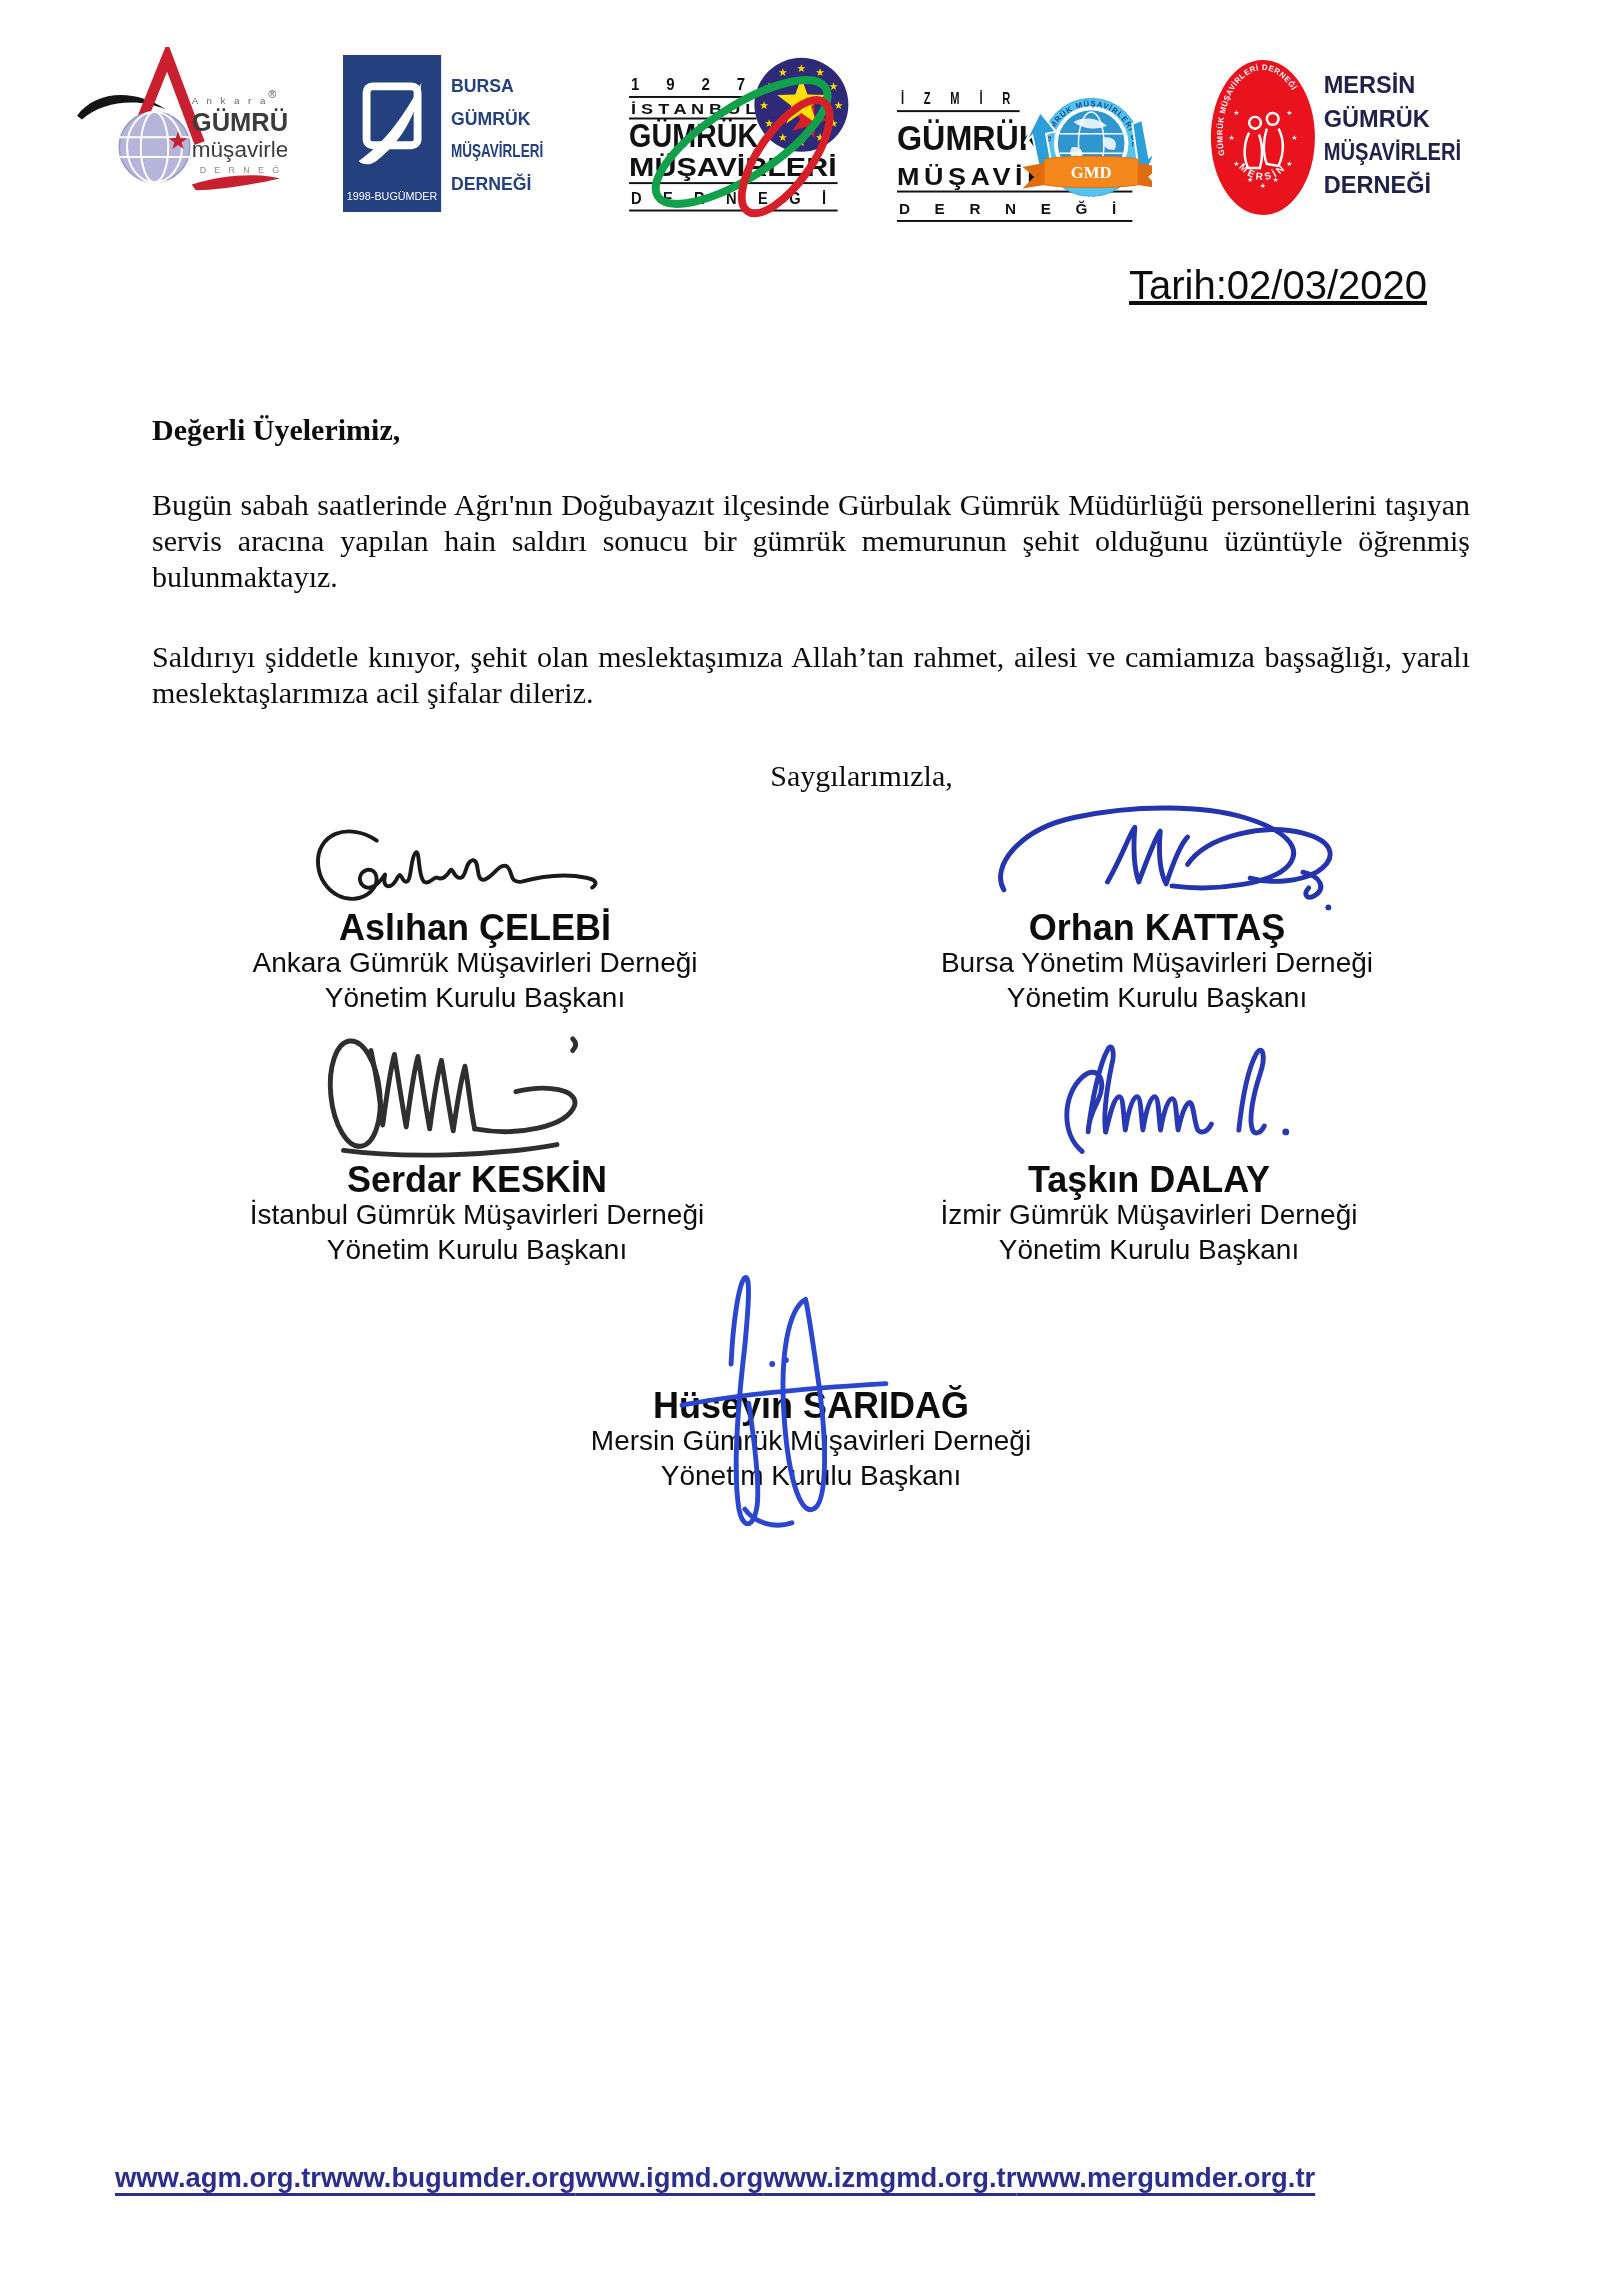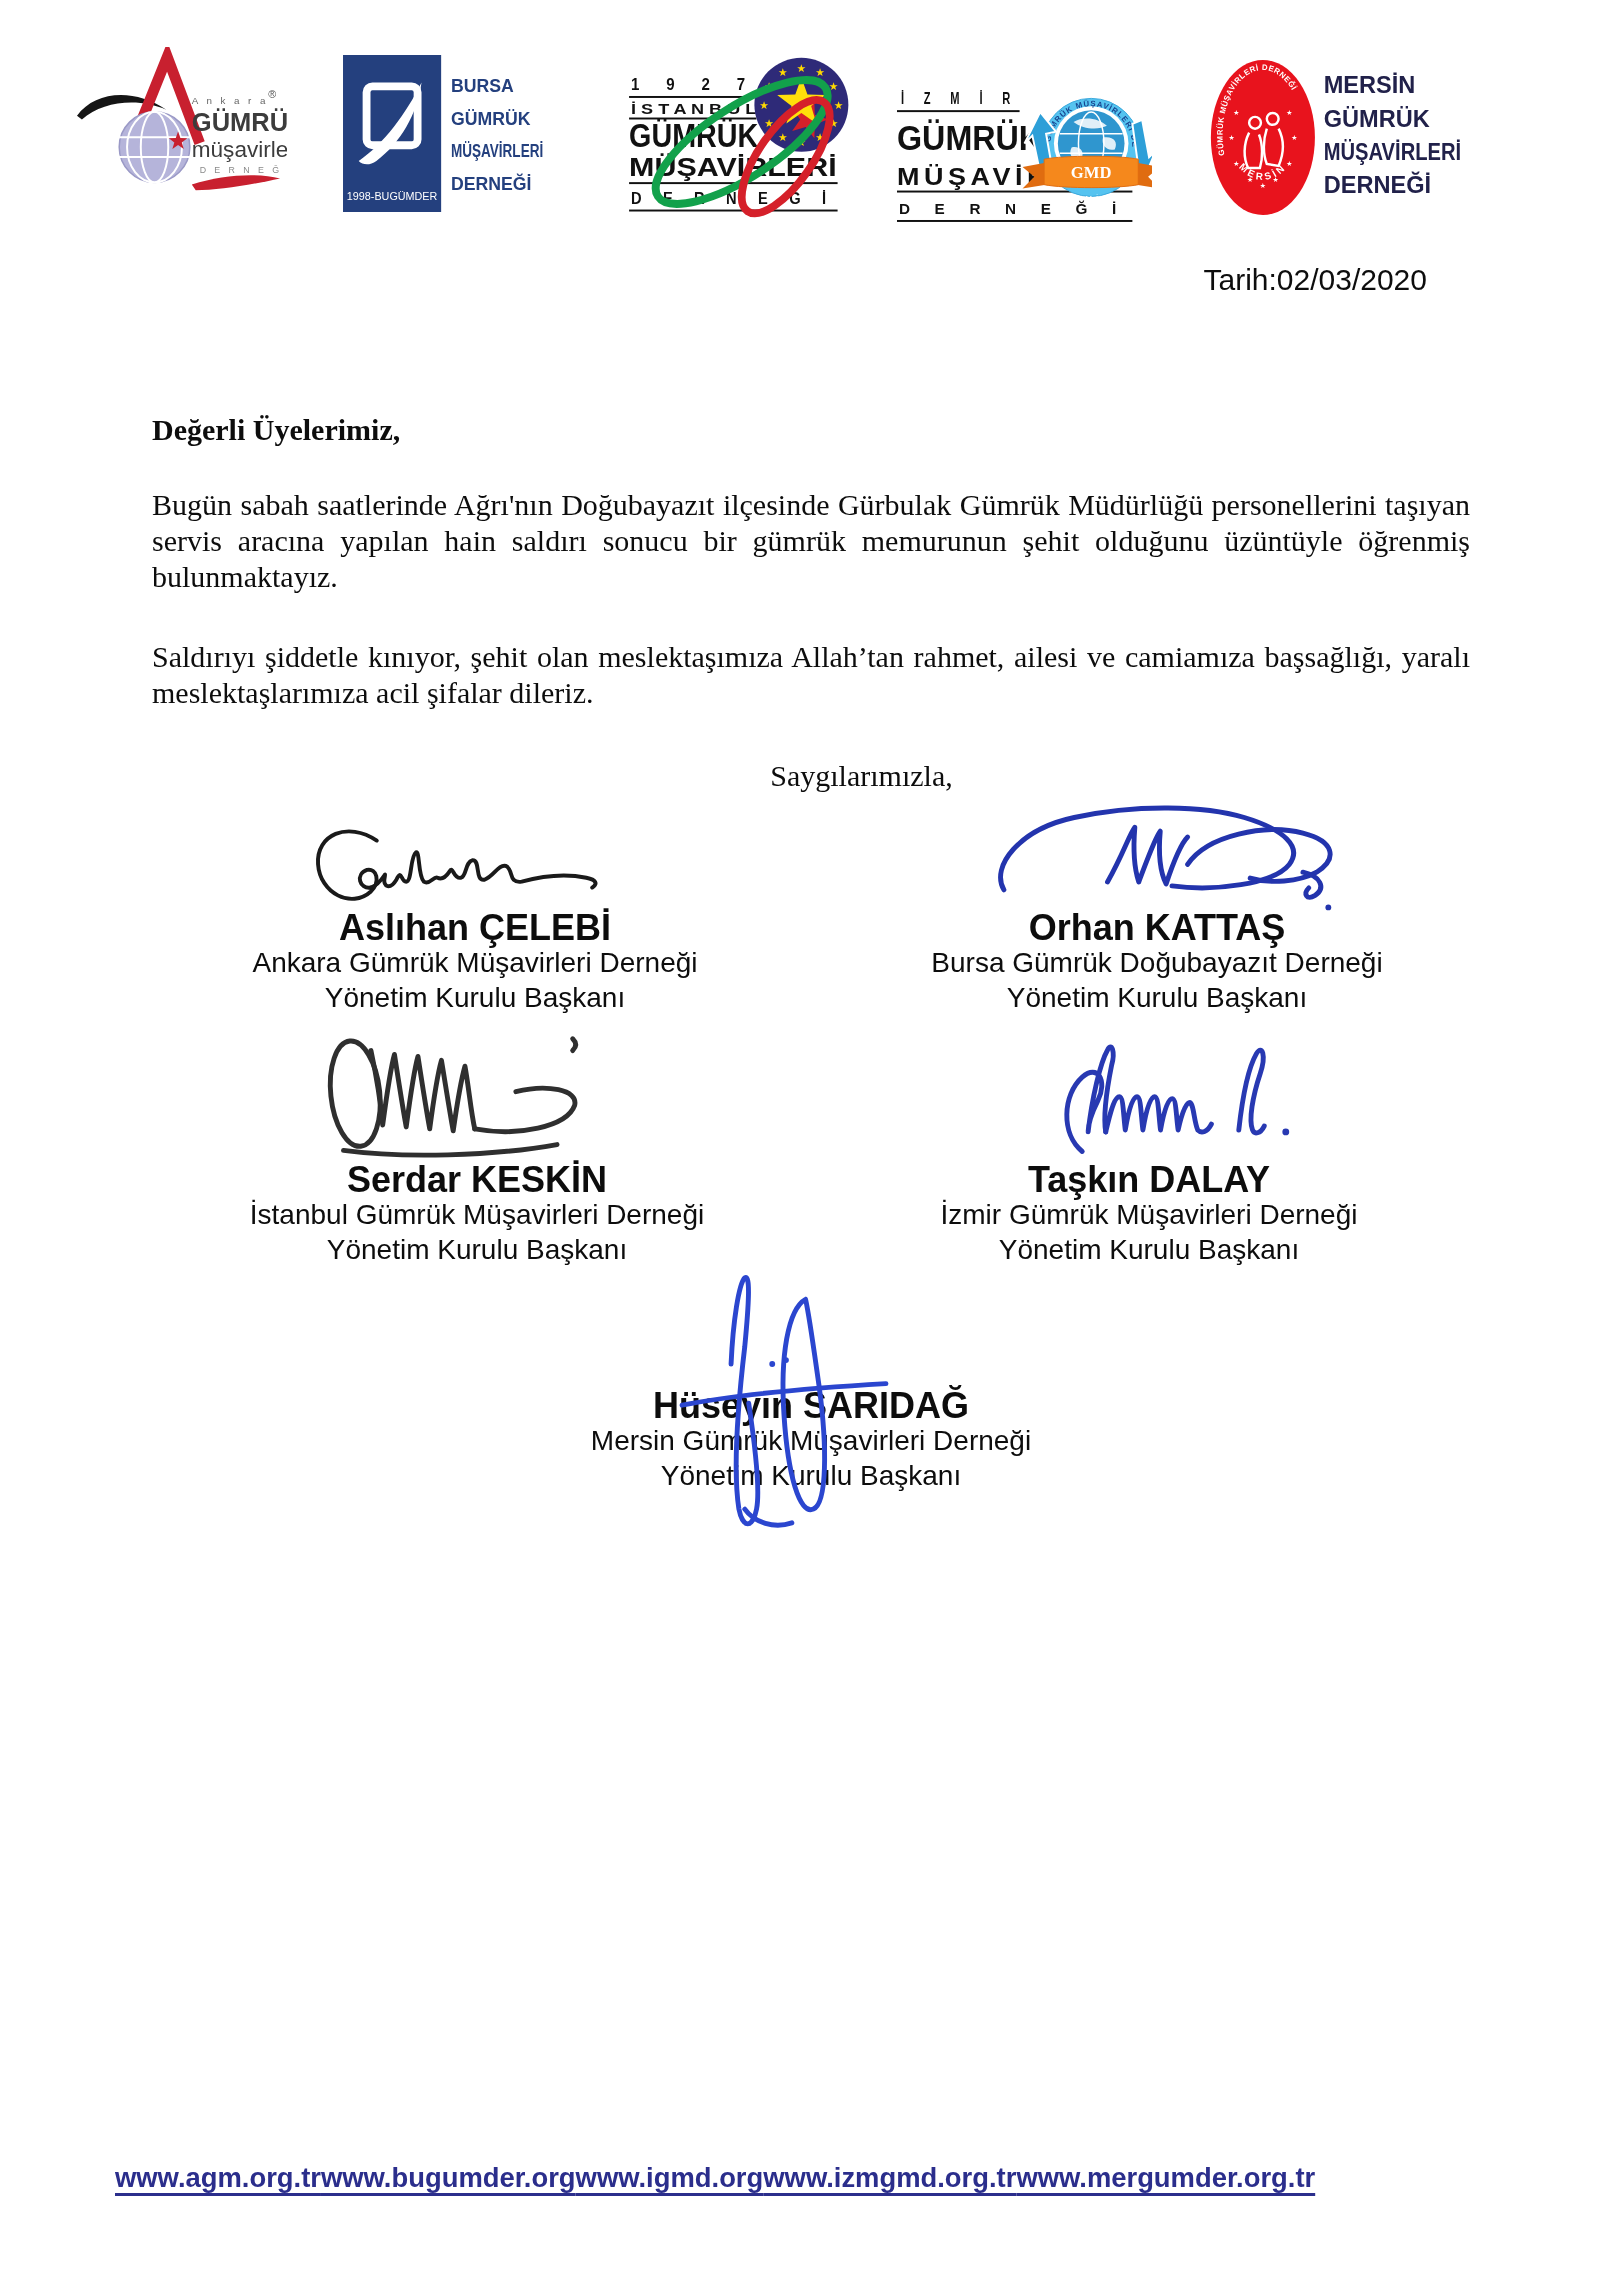--- a/index.html
+++ b/index.html
@@ -1,19 +1,19 @@
 <!DOCTYPE html>
 <html><head>
 <meta charset="utf-8">
 <style>
   html,body{margin:0;padding:0;background:#888;}
   .page{position:relative;width:1621px;height:2293px;background:#ffffff;margin:0 auto;
         font-family:"Liberation Sans",sans-serif;color:#111;overflow:hidden;}
   .logo{position:absolute;}
-  .date{position:absolute;right:194px;top:263px;font-size:30px;color:#0d0d0d;}
+  .date{position:absolute;right:194px;top:263px;font-size:40px;color:#0d0d0d;text-decoration:underline;}
   .letter{position:absolute;left:152px;top:412px;width:1318px;font-size:30px;line-height:36px;
           text-align:justify;color:#0d0d0d;font-family:Liberation Serif, serif;}
   .letter .salutation{font-weight:bold;text-align:left;margin:0 0 39px 0;}
   .letter .par1{margin:0 0 44px 0;}
   .letter .par2{margin:8px 0 47px 0;}
   .letter .closing{text-align:center;padding-left:101px;margin:0;}
   .sig-block{position:absolute;width:588px;text-align:center;font-size:28px;line-height:35px;color:#0d0d0d;}
   .sig-block .sig-name{font-weight:bold;font-size:36px;}
   .sig-svg{position:absolute;}
   .footer{position:absolute;left:115px;top:2162px;width:1410px;display:flex;}
@@ -161,21 +161,21 @@
     <p class="closing">Saygılarımızla,</p>
   </section>
 
   <div class="sig-block" style="left:181px;top:910px">
     <div class="sig-name">Aslıhan ÇELEBİ</div>
     <div>Ankara Gümrük Müşavirleri Derneği</div>
     <div>Yönetim Kurulu Başkanı</div>
   </div>
   <div class="sig-block" style="left:863px;top:910px">
     <div class="sig-name">Orhan KATTAŞ</div>
-    <div>Bursa Gümrük Doğubayazıt Derneği</div>
+    <div>Bursa Yönetim Müşavirleri Derneği</div>
     <div>Yönetim Kurulu Başkanı</div>
   </div>
   <div class="sig-block" style="left:183px;top:1162px">
     <div class="sig-name">Serdar KESKİN</div>
     <div>İstanbul Gümrük Müşavirleri Derneği</div>
     <div>Yönetim Kurulu Başkanı</div>
   </div>
   <div class="sig-block" style="left:855px;top:1162px">
     <div class="sig-name">Taşkın DALAY</div>
     <div>İzmir Gümrük Müşavirleri Derneği</div>

